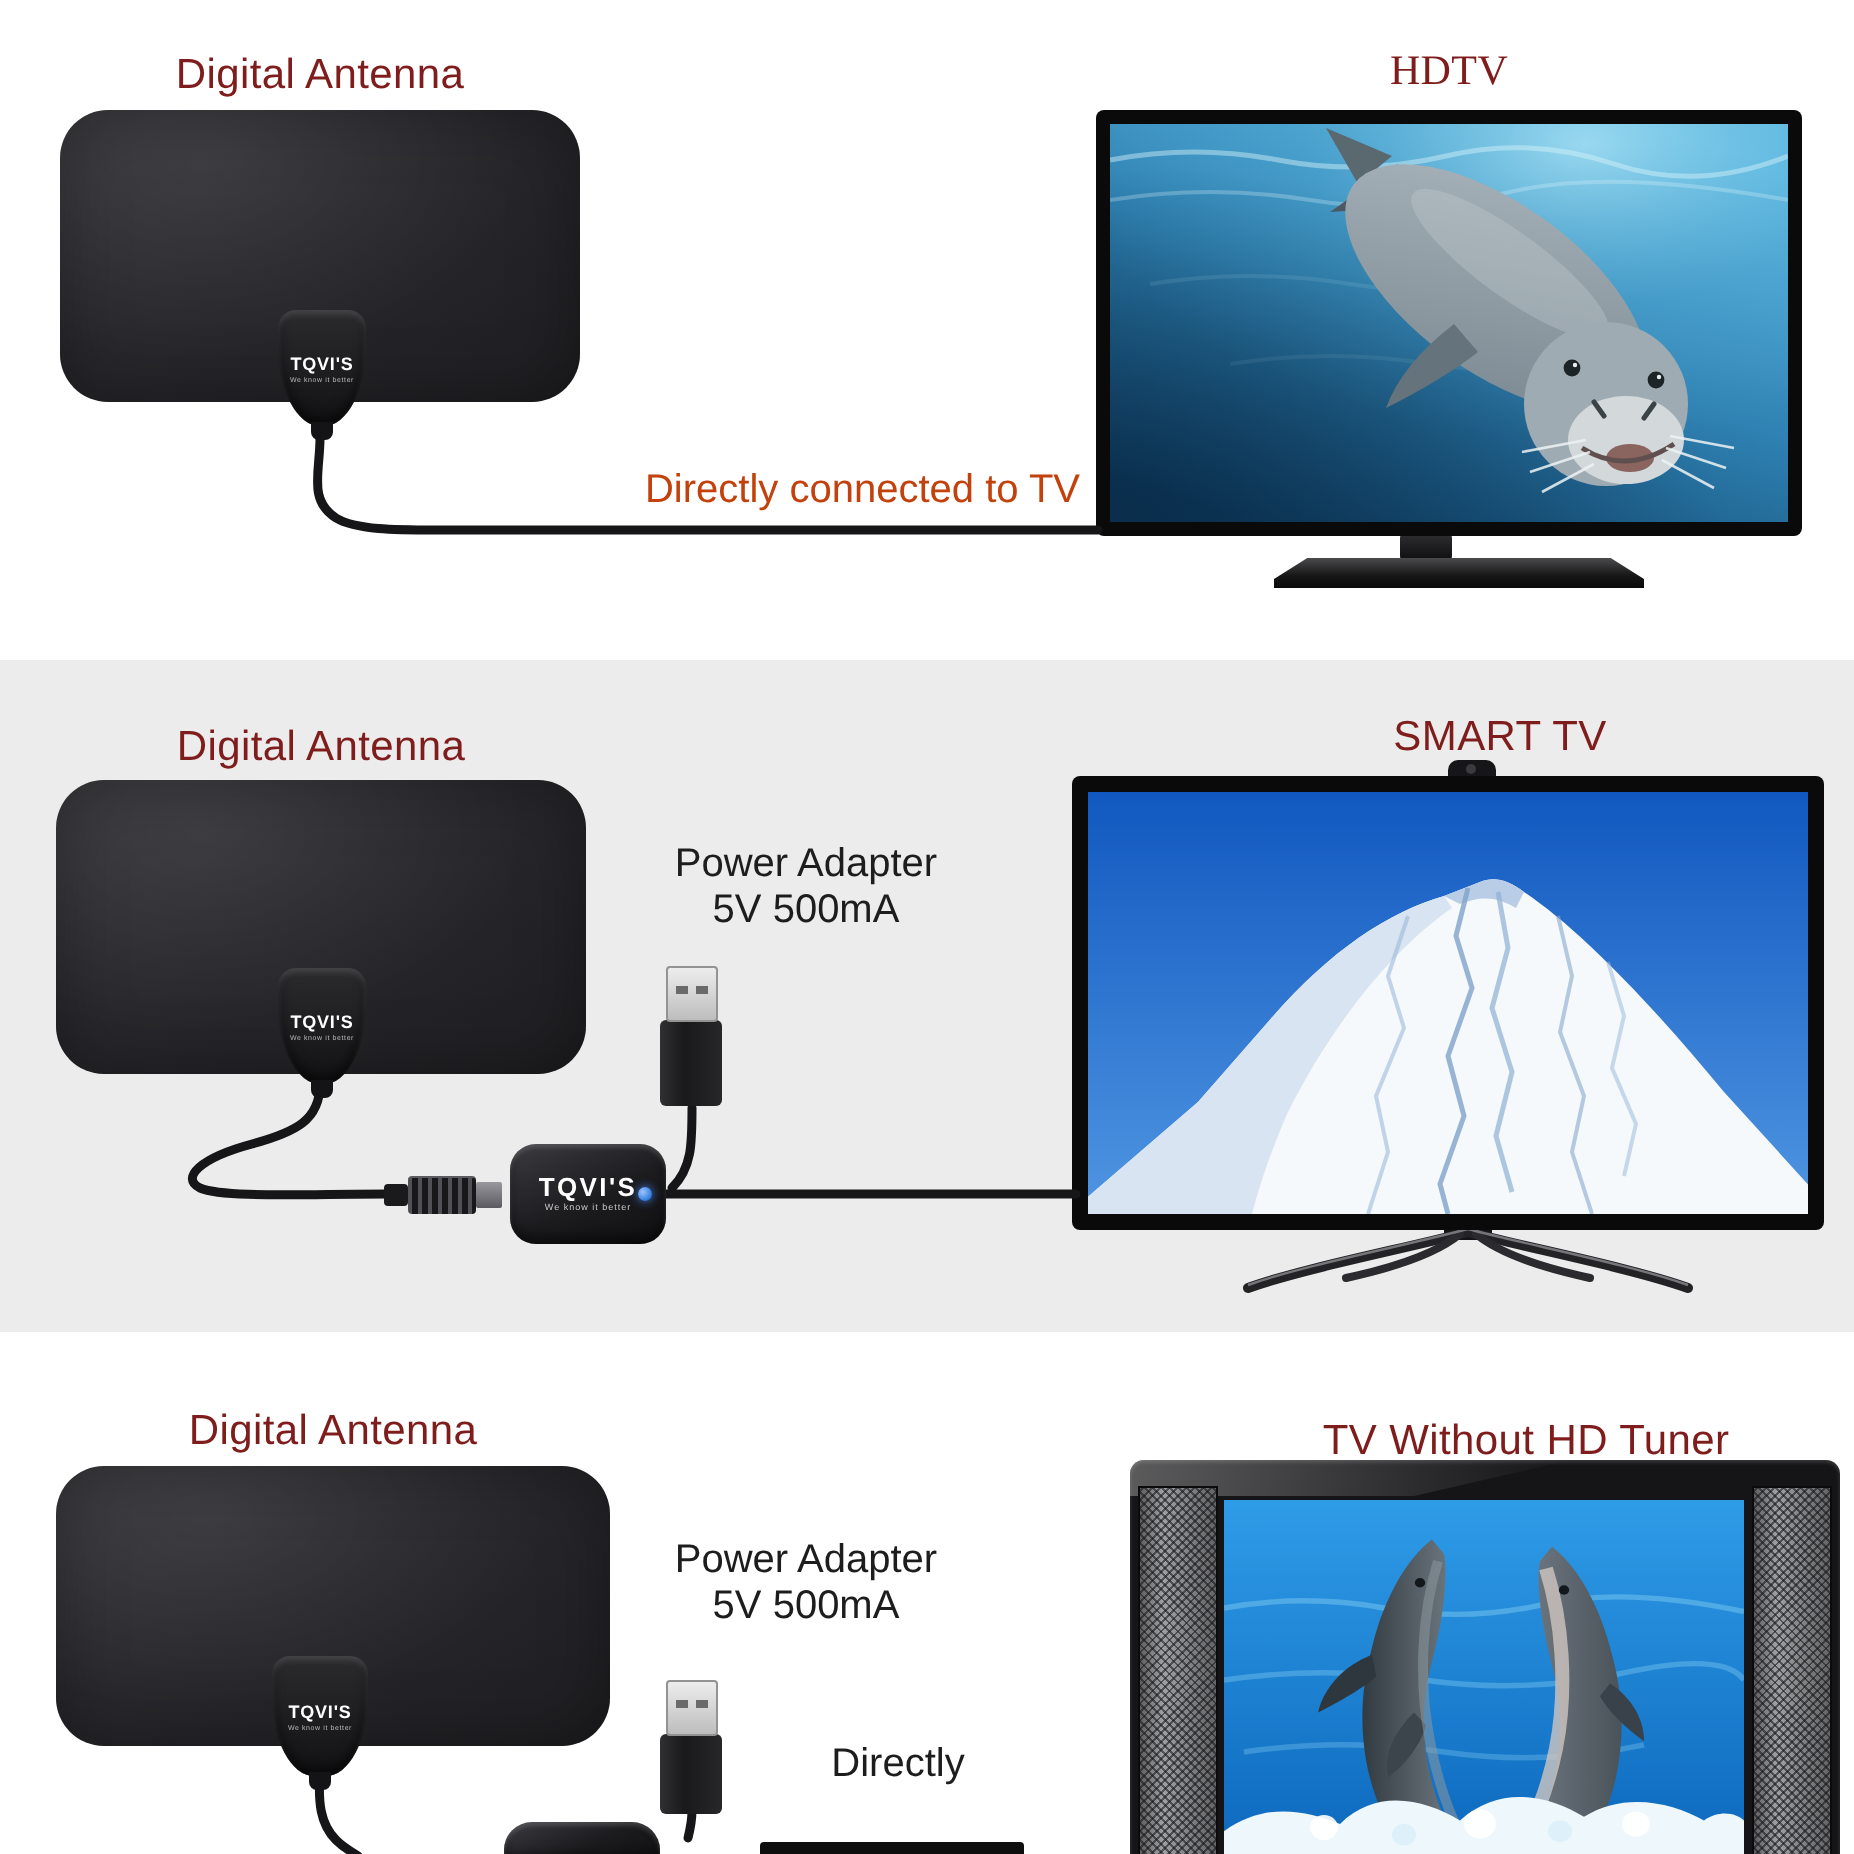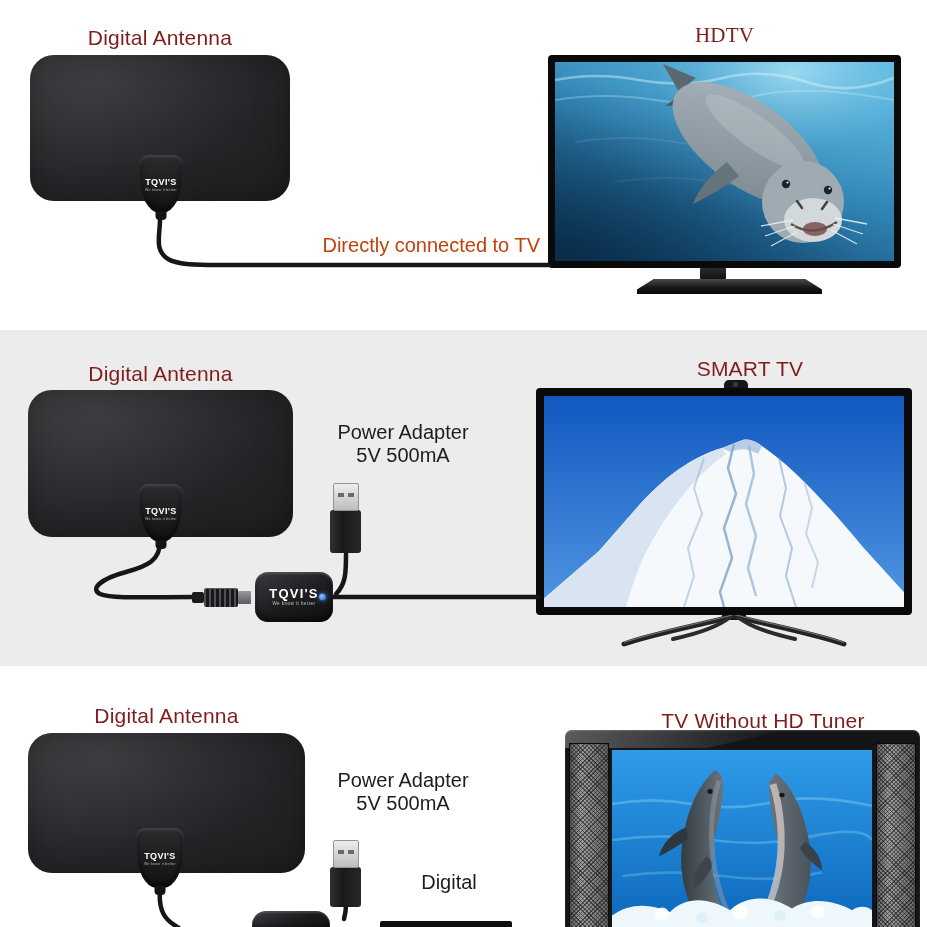--- a/index.html
+++ b/index.html
@@ -267,21 +267,21 @@
   </div>
 
   <div class="usb usb3">
     <div class="usb-metal"></div>
     <div class="usb-body"></div>
   </div>
 
   <div class="amplifier amp3"></div>
 
   <div class="converter-label">
-    <div>Digital</div>
+    <div>Directly</div>
   </div>
   <div class="converter-top"></div>
 
   <div class="title t3-tv">TV Without HD Tuner</div>
 
   <div class="crt">
     <div class="crt-glare"></div>
     <div class="crt-speaker left"></div>
     <div class="crt-speaker right"></div>
     <div class="crt-screen">

